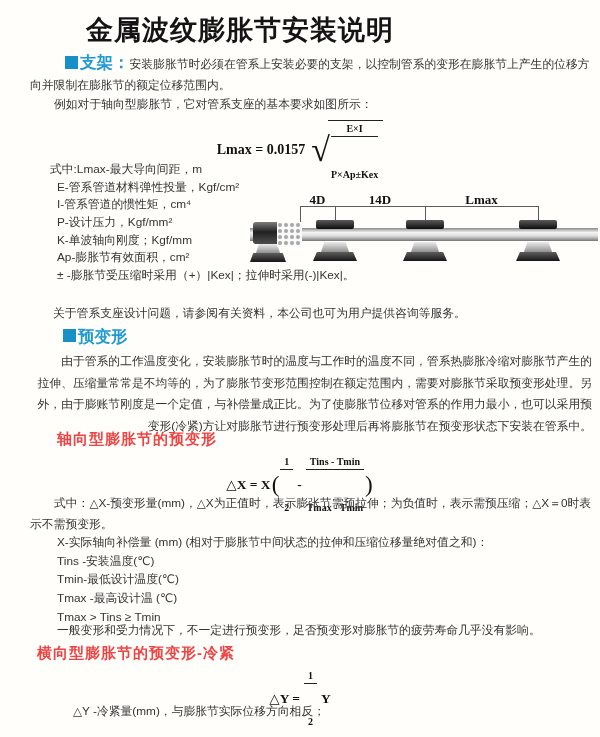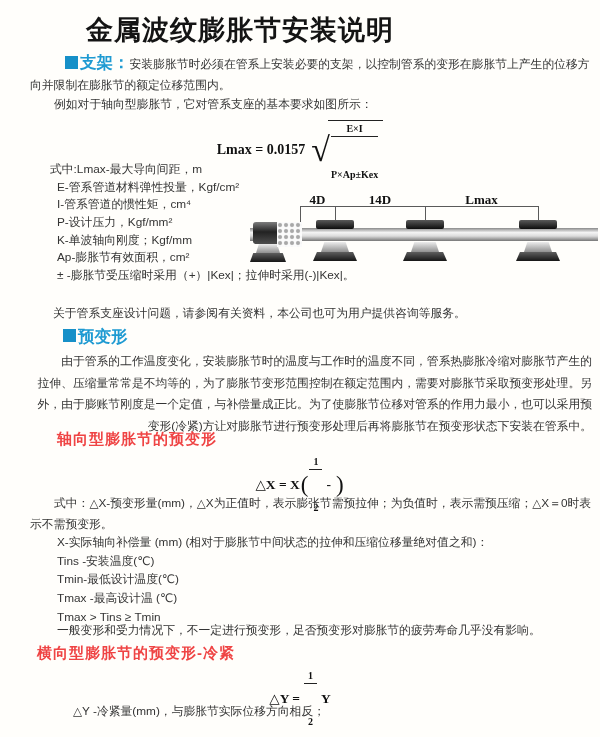--- a/index.html
+++ b/index.html
@@ -188,20 +188,24 @@
     <div class="fm" style="font-size:13.5px;">
       <span>△X = X</span>
       <span class="big-paren">(</span>
       <span class="frac">
         <span class="num">1</span>
         <span class="den">2</span>
       </span>
       <span class="gap"></span>
       <span>-</span>
       <span class="gap"></span>
+      <span class="frac">
+        <span class="num">Tins - Tmin</span>
+        <span class="den">Tmax - Tmin</span>
+      </span>
       <span class="big-paren">)</span>
     </div>
   </div>
 
   <div class="para body-txt indent" style="top:493px;">式中：△X-预变形量(mm)，△X为正值时，表示膨张节需预拉伸；为负值时，表示需预压缩；△X＝0时表示不需预变形。</div>
 
   <div class="vars vars2" style="top:536px;">
     <div class="vline ind2">X-实际轴向补偿量 (mm) (相对于膨胀节中间状态的拉伸和压缩位移量绝对值之和)：</div>
     <div class="vline ind2">Tins -安装温度(℃)</div>
     <div class="vline ind2">Tmin-最低设计温度(℃)</div>

